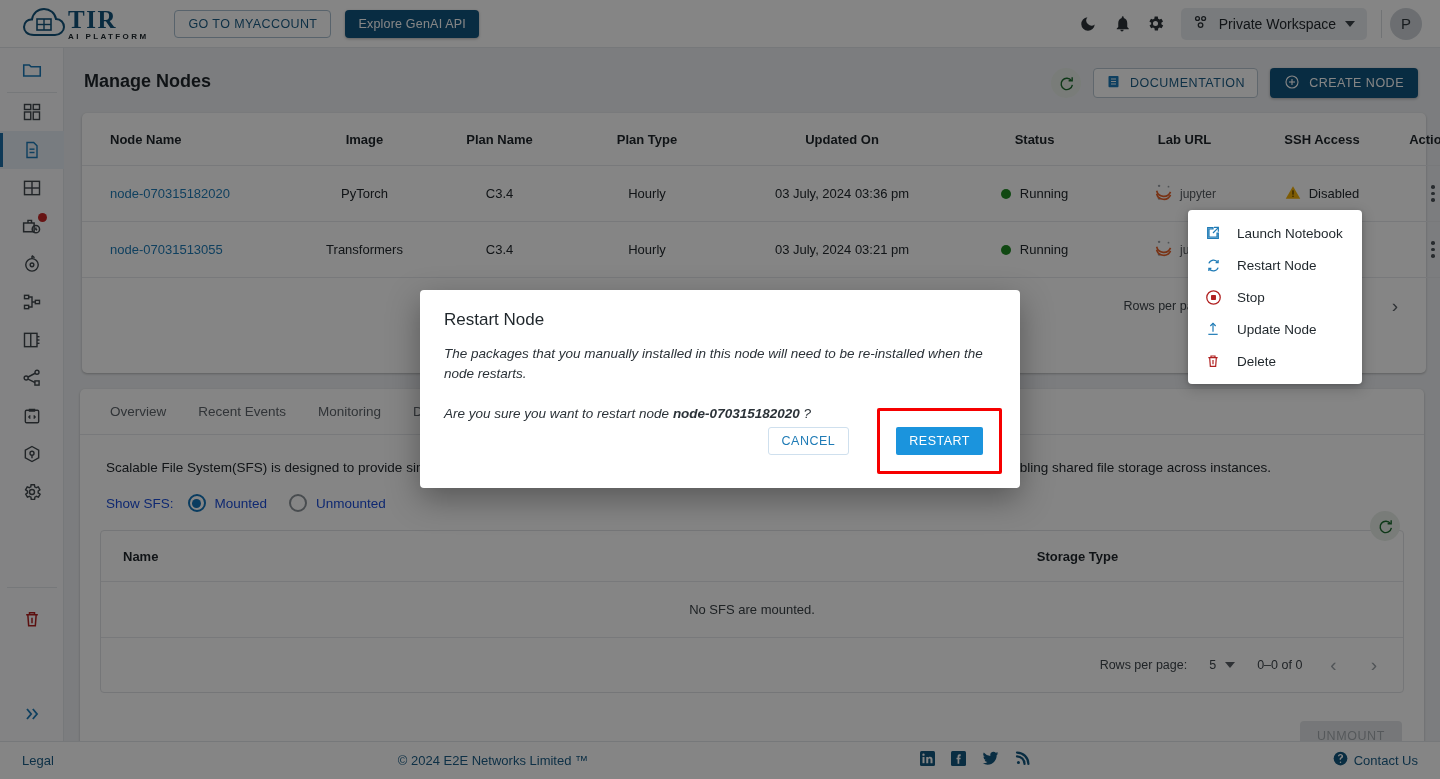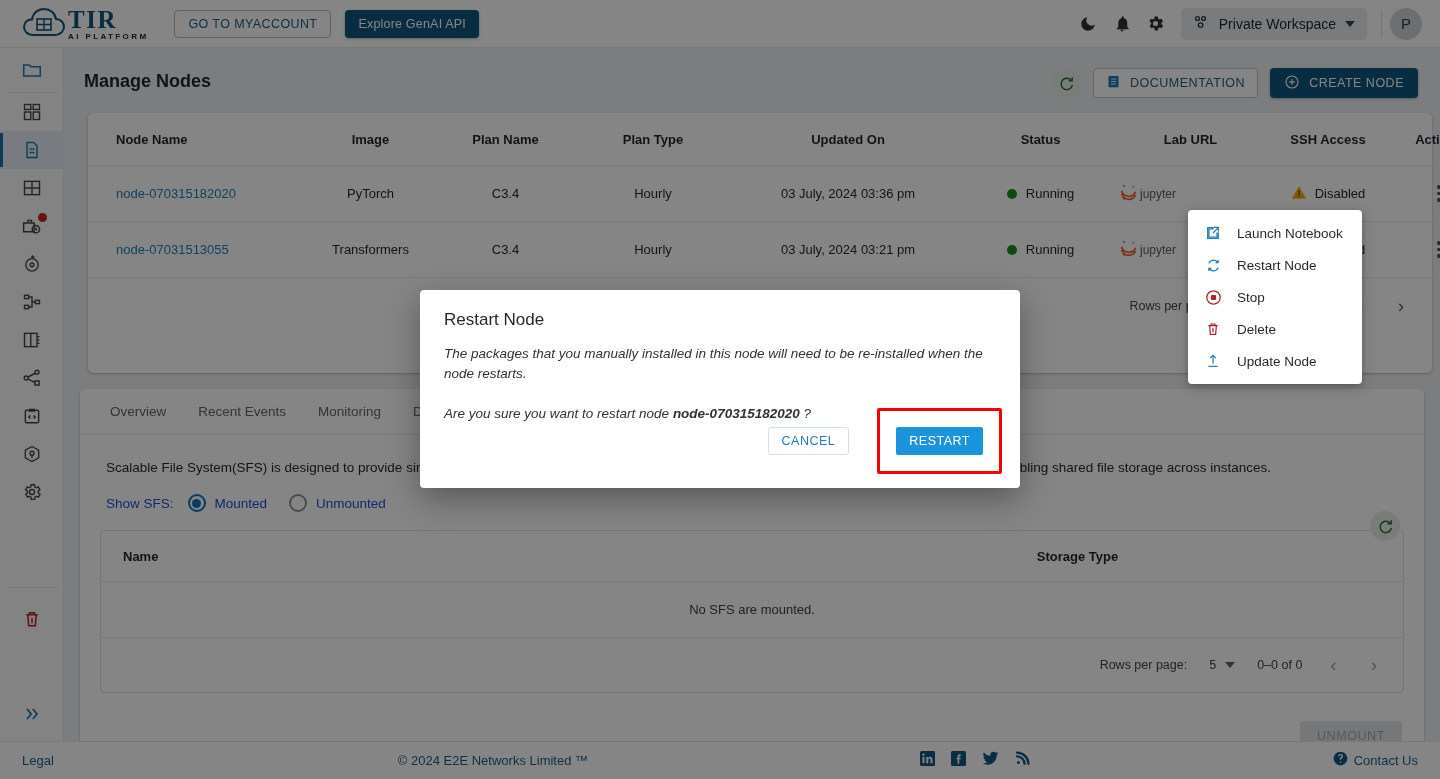--- a/index.html
+++ b/index.html
@@ -142,21 +142,21 @@
     letter-spacing: .5px; font-weight: 500;
     display: flex; align-items: center; gap: 9px; cursor: pointer;
     box-shadow: 0 1px 3px rgba(0,0,0,.28);
   }
 
   
   .card {
     position: absolute; background: #fff; border-radius: 5px;
     box-shadow: 0 1px 3px rgba(0,0,0,.16), 0 1px 2px rgba(0,0,0,.10);
   }
-  #nodes-card { left: 24px; top: 65px; width: 1344px; height: 260px; }
+  #nodes-card { left: 18px; top: 65px; width: 1344px; height: 260px; }
 
   table.nodes { width: 100%; border-collapse: collapse; table-layout: fixed; }
   table.nodes th {
     font-size: 13px; font-weight: 700; color: #1f262b;
     text-align: center; padding: 19px 0 18px 0;
     border-bottom: 1px solid #e6e9ec;
   }
   table.nodes td {
     font-size: 13px; color: #23292e; text-align: center;
     padding: 17px 0; border-bottom: 1px solid #e6e9ec;
@@ -167,21 +167,21 @@
   .cl-plan { width: 135px; }
   .cl-type { width: 160px; }
   .cl-upd { width: 230px; }
   .cl-status { width: 155px; }
   .cl-lab { width: 145px; }
   .cl-ssh { width: 130px; }
   .cl-act { width: 92px; }
   .node-link { color: #1f7bb6; cursor: pointer; }
   .status-cell { display: flex; align-items: center; justify-content: center; gap: 9px; }
   .dot-green { width: 10px; height: 10px; border-radius: 50%; background: #1f8b24; }
-  .lab-cell { display: flex; align-items: center; }
+  .lab-cell { display: flex; align-items: center; justify-content: center; gap: 5px; }
   .jup-word { font-size: 12px; color: #555b60; }
   .ssh-cell { display: flex; align-items: center; justify-content: center; gap: 8px; }
   .kebab { display: flex; flex-direction: column; gap: 3px; align-items: center; cursor: pointer; }
   .kebab i { width: 3.5px; height: 3.5px; border-radius: 50%; background: #4d545a; display: block; }
 
   .pager {
     display: flex; align-items: center; justify-content: flex-end;
     gap: 22px; padding: 17px 22px 0 0; font-size: 12.5px; color: #3e454b;
   }
   .pg-select { display: flex; align-items: center; gap: 9px; cursor: pointer; }
@@ -777,36 +777,36 @@
       <span class="ctx-ico">
         <svg width="17" height="17" viewBox="0 0 24 24">
             <circle cx="12" cy="12" r="9.5" fill="none" stroke="#b02020" stroke-width="1.8"></circle>
             <rect x="8.5" y="8.5" width="7" height="7" rx="1" fill="#b02020"></rect>
           </svg>
       </span>
       <span>Stop</span>
     </div>
     <div class="ctx-item">
       <span class="ctx-ico">
-        <svg width="16" height="16" viewBox="0 0 24 24" fill="none" stroke="#b02020" stroke-width="1.8">
-          <path d="M5 7h14M9 7V4.5h6V7M7 7l1 13h8l1-13"></path>
-            <line x1="12" y1="10.5" x2="12" y2="17"></line>
-        </svg>
-      </span>
-      <span>Delete</span>
-    </div>
-    <div class="ctx-item">
-      <span class="ctx-ico">
         <svg width="16" height="16" viewBox="0 0 24 24" fill="none" stroke="#1f7bb6" stroke-width="1.8">
           <line x1="12" y1="3.5" x2="12" y2="16"></line>
             <path d="M8 7.5 12 3.5 16 7.5"></path>
             <line x1="5" y1="20" x2="19" y2="20"></line>
         </svg>
       </span>
       <span>Update Node</span>
+    </div>
+    <div class="ctx-item">
+      <span class="ctx-ico">
+        <svg width="16" height="16" viewBox="0 0 24 24" fill="none" stroke="#b02020" stroke-width="1.8">
+          <path d="M5 7h14M9 7V4.5h6V7M7 7l1 13h8l1-13"></path>
+            <line x1="12" y1="10.5" x2="12" y2="17"></line>
+        </svg>
+      </span>
+      <span>Delete</span>
     </div>
   </div>
 
   <div class="dialog">
     <div class="dlg-title">Restart Node</div>
     <div class="dlg-body">
       <p>The packages that you manually installed in this node will need to be re-installed when the node restarts.</p>
       <p>
         <span>Are you sure you want to restart node </span><b>node-070315182020</b><span> ?</span>
       </p>

